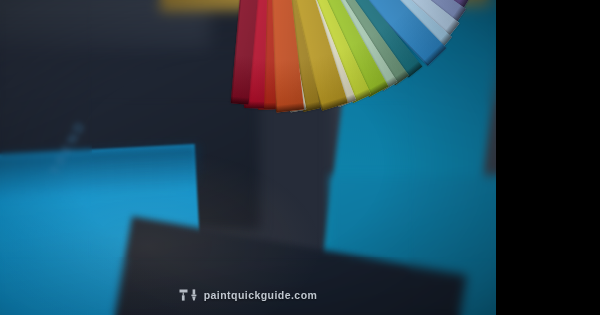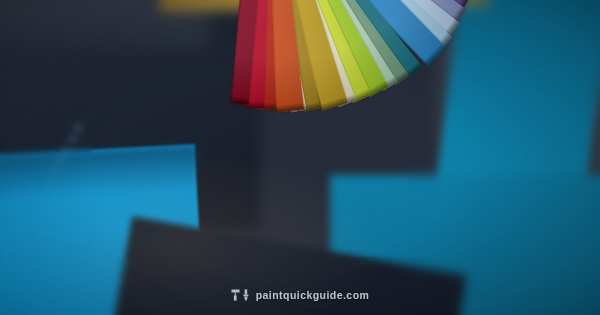--- a/index.html
+++ b/index.html
@@ -1,20 +1,20 @@
 <!DOCTYPE html>
 <html><head>
 <meta charset="utf-8">
 <title>Paint Color Fan Deck Photo</title>
 <style>
   html,body{margin:0;padding:0;background:#000;}
   *{box-sizing:border-box;}
   #stage{
     position:relative;
-    width:600px;height:315px;
+    width:496px;height:315px;
     overflow:hidden;
     font-family:"Liberation Sans", sans-serif;
     background:#1d2433;
   }
   
   .bg-base{position:absolute;inset:0;background:#262c39;}
   .bg-darknavy{
     position:absolute;left:-10px;top:-10px;width:270px;height:240px;
     background:linear-gradient(155deg,#2b3242 0%,#1e2532 45%,#161c27 100%);
     filter:blur(6px);

